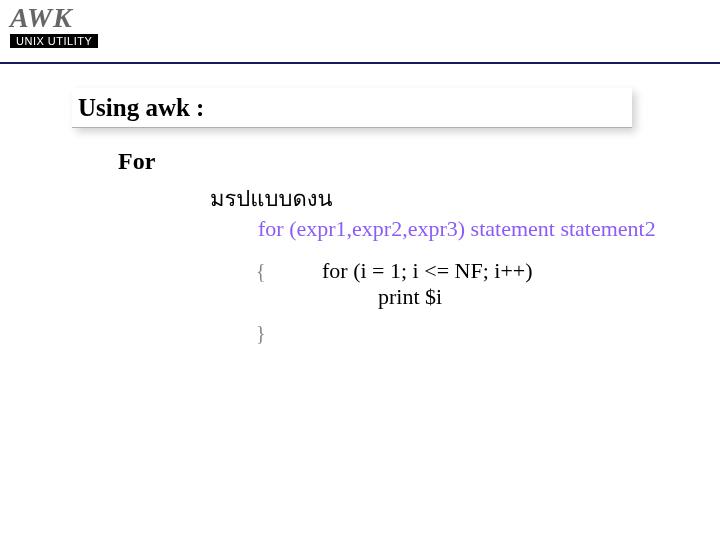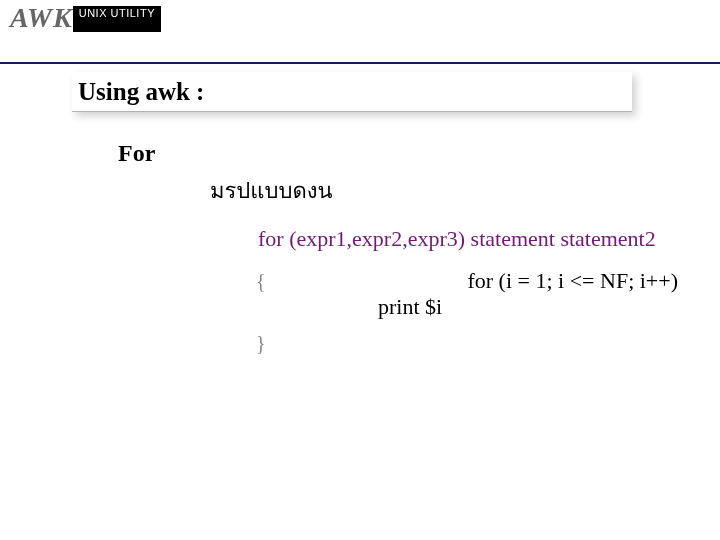--- a/index.html
+++ b/index.html
@@ -13,21 +13,21 @@
     }
     .header {
       position: relative;
       height: 64px;
       border-bottom: 2px solid #1a1a5a;
       padding-left: 10px;
       padding-top: 4px;
     }
     .logo {
       display: flex;
-      flex-direction: row;
+      flex-direction: column;
     }
     .logo-awk {
       font-family: "Times New Roman", serif;
       font-weight: bold;
       font-size: 28px;
       font-style: italic;
       color: #666666;
       letter-spacing: 1px;
       line-height: 1;
     }
@@ -38,21 +38,21 @@
       font-family: Arial, sans-serif;
       font-weight: normal;
       font-size: 11px;
       padding: 1px 6px;
       letter-spacing: 0.5px;
       margin-top: 2px;
       width: fit-content;
     }
     .title-bar {
       position: absolute;
-      top: 72px;
+      top: 88px;
       left: 72px;
       width: 560px;
       height: 40px;
       background: #ffffff;
       border-bottom: 1px solid #b0b0b0;
       box-shadow: 4px 4px 8px rgba(0,0,0,0.18);
       display: flex;
       align-items: center;
       padding-left: 6px;
     }
@@ -60,39 +60,38 @@
       font-weight: bold;
       font-size: 25px;
       color: #000000;
     }
     .title-normal {
       font-size: 23px;
       color: #111111;
     }
     .content {
       position: absolute;
-      top: 140px;
+      top: 148px;
       left: 118px;
       width: 560px;
     }
     .for-header {
       font-weight: bold;
       font-size: 24px;
       color: #000000;
       margin-bottom: 6px;
     }
     .thai-line {
       font-size: 22px;
       color: #000000;
       margin-left: 92px;
-      margin-bottom: 18px;
     }
     .syntax-line {
       font-size: 22px;
-      color: #701a75;
+      color: #8b5cf6;
       margin-left: 140px;
       margin-bottom: 16px;
       white-space: nowrap;
     }
     .example-label {
       font-size: 22px;
       color: #000000;
       margin-left: 76px;
       margin-bottom: 8px;
     }
@@ -112,21 +111,20 @@
     .brace-close {
       position: absolute;
       left: 0;
       top: 64px;
       color: #888888;
       font-size: 20px;
     }
     .code-line1 {
       margin-left: 66px;
       white-space: nowrap;
-      text-align: right;
     }
     .code-line2 {
       margin-left: 122px;
       white-space: nowrap;
     }
   </style>
 </head>
 <body>
 
 <div class="header">

